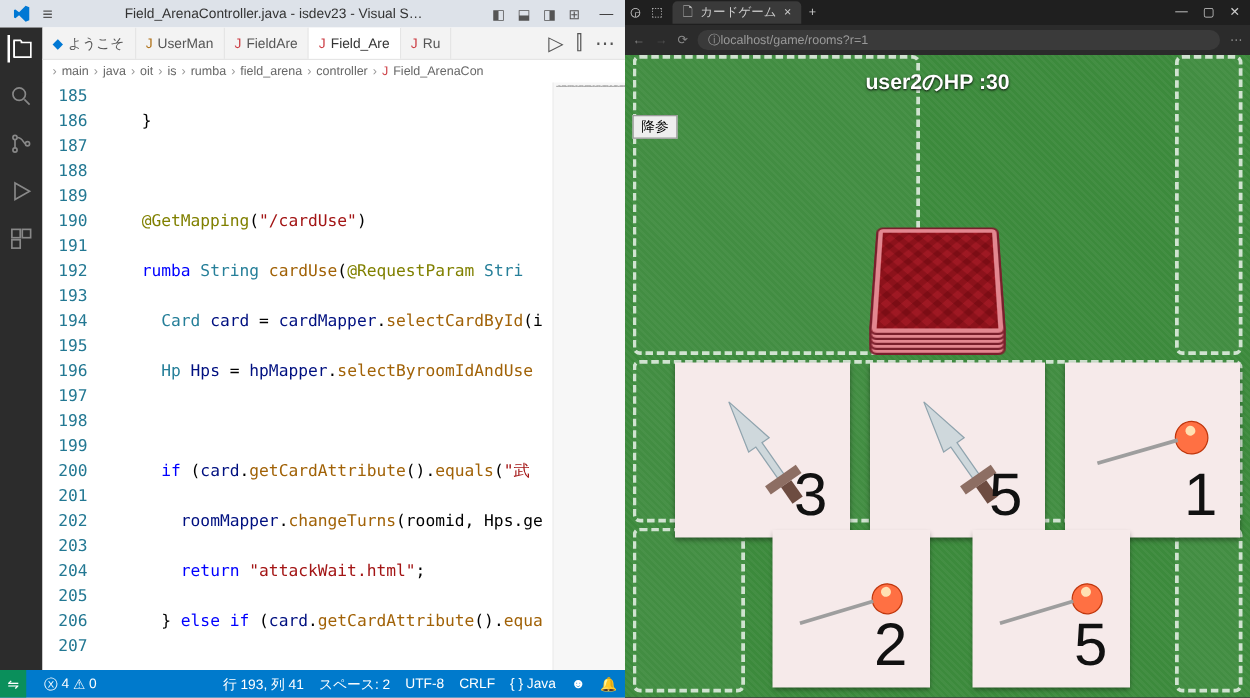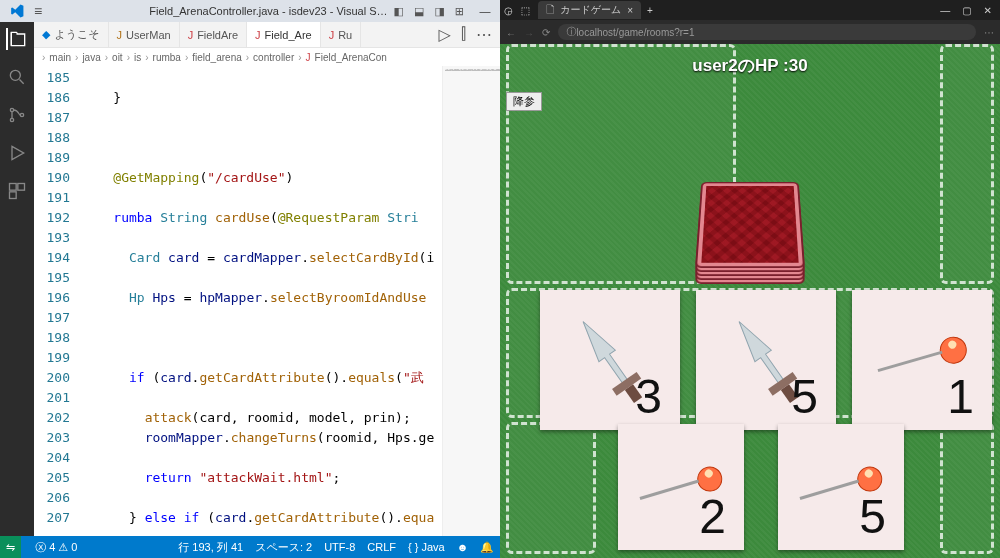--- a/index.html
+++ b/index.html
@@ -4,21 +4,21 @@
 <style>
   * { box-sizing: border-box; margin: 0; padding: 0; }
   html, body { width: 1000px; height: 558px; overflow: hidden; font-family: "Segoe UI", sans-serif; }
   body { display: flex; flex-direction: column; }
 
   
   .vscode { position: absolute; left: 0; top: 0; width: 500px; height: 558px; display: flex; flex-direction: column; background: #fff; }
   .vs-title { height: 22px; background: #dde2e9; display: flex; align-items: center; font-size: 11px; color: #333; }
   .vs-title .logo { width: 14px; height: 14px; margin: 0 10px; }
   .vs-title .menu { margin-right: 8px; color: #555; font-size: 14px; cursor: pointer; }
-  .vs-title .title-text { flex: 1; text-align: right; color: #333; font-size: 11px; }
+  .vs-title .title-text { flex: 1; text-align: center; color: #333; font-size: 11px; }
   .vs-title .layout-icons { display: flex; gap: 10px; padding: 0 6px; color: #555; }
   .vs-title .win-btn { width: 30px; height: 22px; display: flex; align-items: center; justify-content: center; color: #333; }
   .vs-body { flex: 1; display: flex; min-height: 0; }
   .activity { width: 34px; background: #2c2c2c; display: flex; flex-direction: column; align-items: center; padding-top: 6px; gap: 16px; }
   .activity .a-icon { width: 22px; height: 22px; color: #888; display:flex;align-items:center;justify-content:center; }
   .activity .a-icon.active { color: #fff; border-left: 2px solid #fff; }
   .editor-area { flex: 1; display: flex; flex-direction: column; min-width: 0; }
   .tabs { display: flex; height: 26px; background: #f3f3f3; border-bottom: 1px solid #e5e5e5; align-items: center; overflow: hidden; }
   .tab { display: flex; align-items: center; height: 26px; padding: 0 8px; font-size: 11px; color: #555; border-right: 1px solid #e5e5e5; gap: 4px; white-space: nowrap; }
   .tab.active { background: #fff; color: #333; }
@@ -212,21 +212,20 @@
         </div>
         <div class="code">
 <div class="cl">    }</div>
 <div class="cl"></div>
 <div class="cl">    <span class="c-ann">@GetMapping</span>(<span class="c-str">"/cardUse"</span>)</div>
 <div class="cl">    <span class="c-kw">rumba</span> <span class="c-type">String</span> <span class="c-fn">cardUse</span>(<span class="c-ann">@RequestParam</span> <span class="c-type">Stri</span></div>
 <div class="cl">      <span class="c-type">Card</span> <span class="c-par">card</span> = <span class="c-par">cardMapper</span>.<span class="c-fn">selectCardById</span>(i</div>
 <div class="cl">      <span class="c-type">Hp</span> <span class="c-par">Hps</span> = <span class="c-par">hpMapper</span>.<span class="c-fn">selectByroomIdAndUse</span></div>
 <div class="cl"></div>
 <div class="cl">      <span class="c-kw">if</span> (<span class="c-par">card</span>.<span class="c-fn">getCardAttribute</span>().<span class="c-fn">equals</span>(<span class="c-str">"武</span></div>
-<div class="cl hl-line" style="position:relative;">        <span class="c-fn">attack</span><span>(card, roomid, model, prin);</span></div>
 <div class="cl">        <span class="c-par">roomMapper</span>.<span class="c-fn">changeTurns</span><span>(roomid, Hps.ge</span></div>
 <div class="cl">        <span class="c-kw">return</span> <span class="c-str">"attackWait.html"</span>;</div>
 <div class="cl">      } <span class="c-kw">else if</span> (<span class="c-par">card</span>.<span class="c-fn">getCardAttribute</span>().<span class="c-fn">equa</span></div>
 
 
 
 
 
 
 

